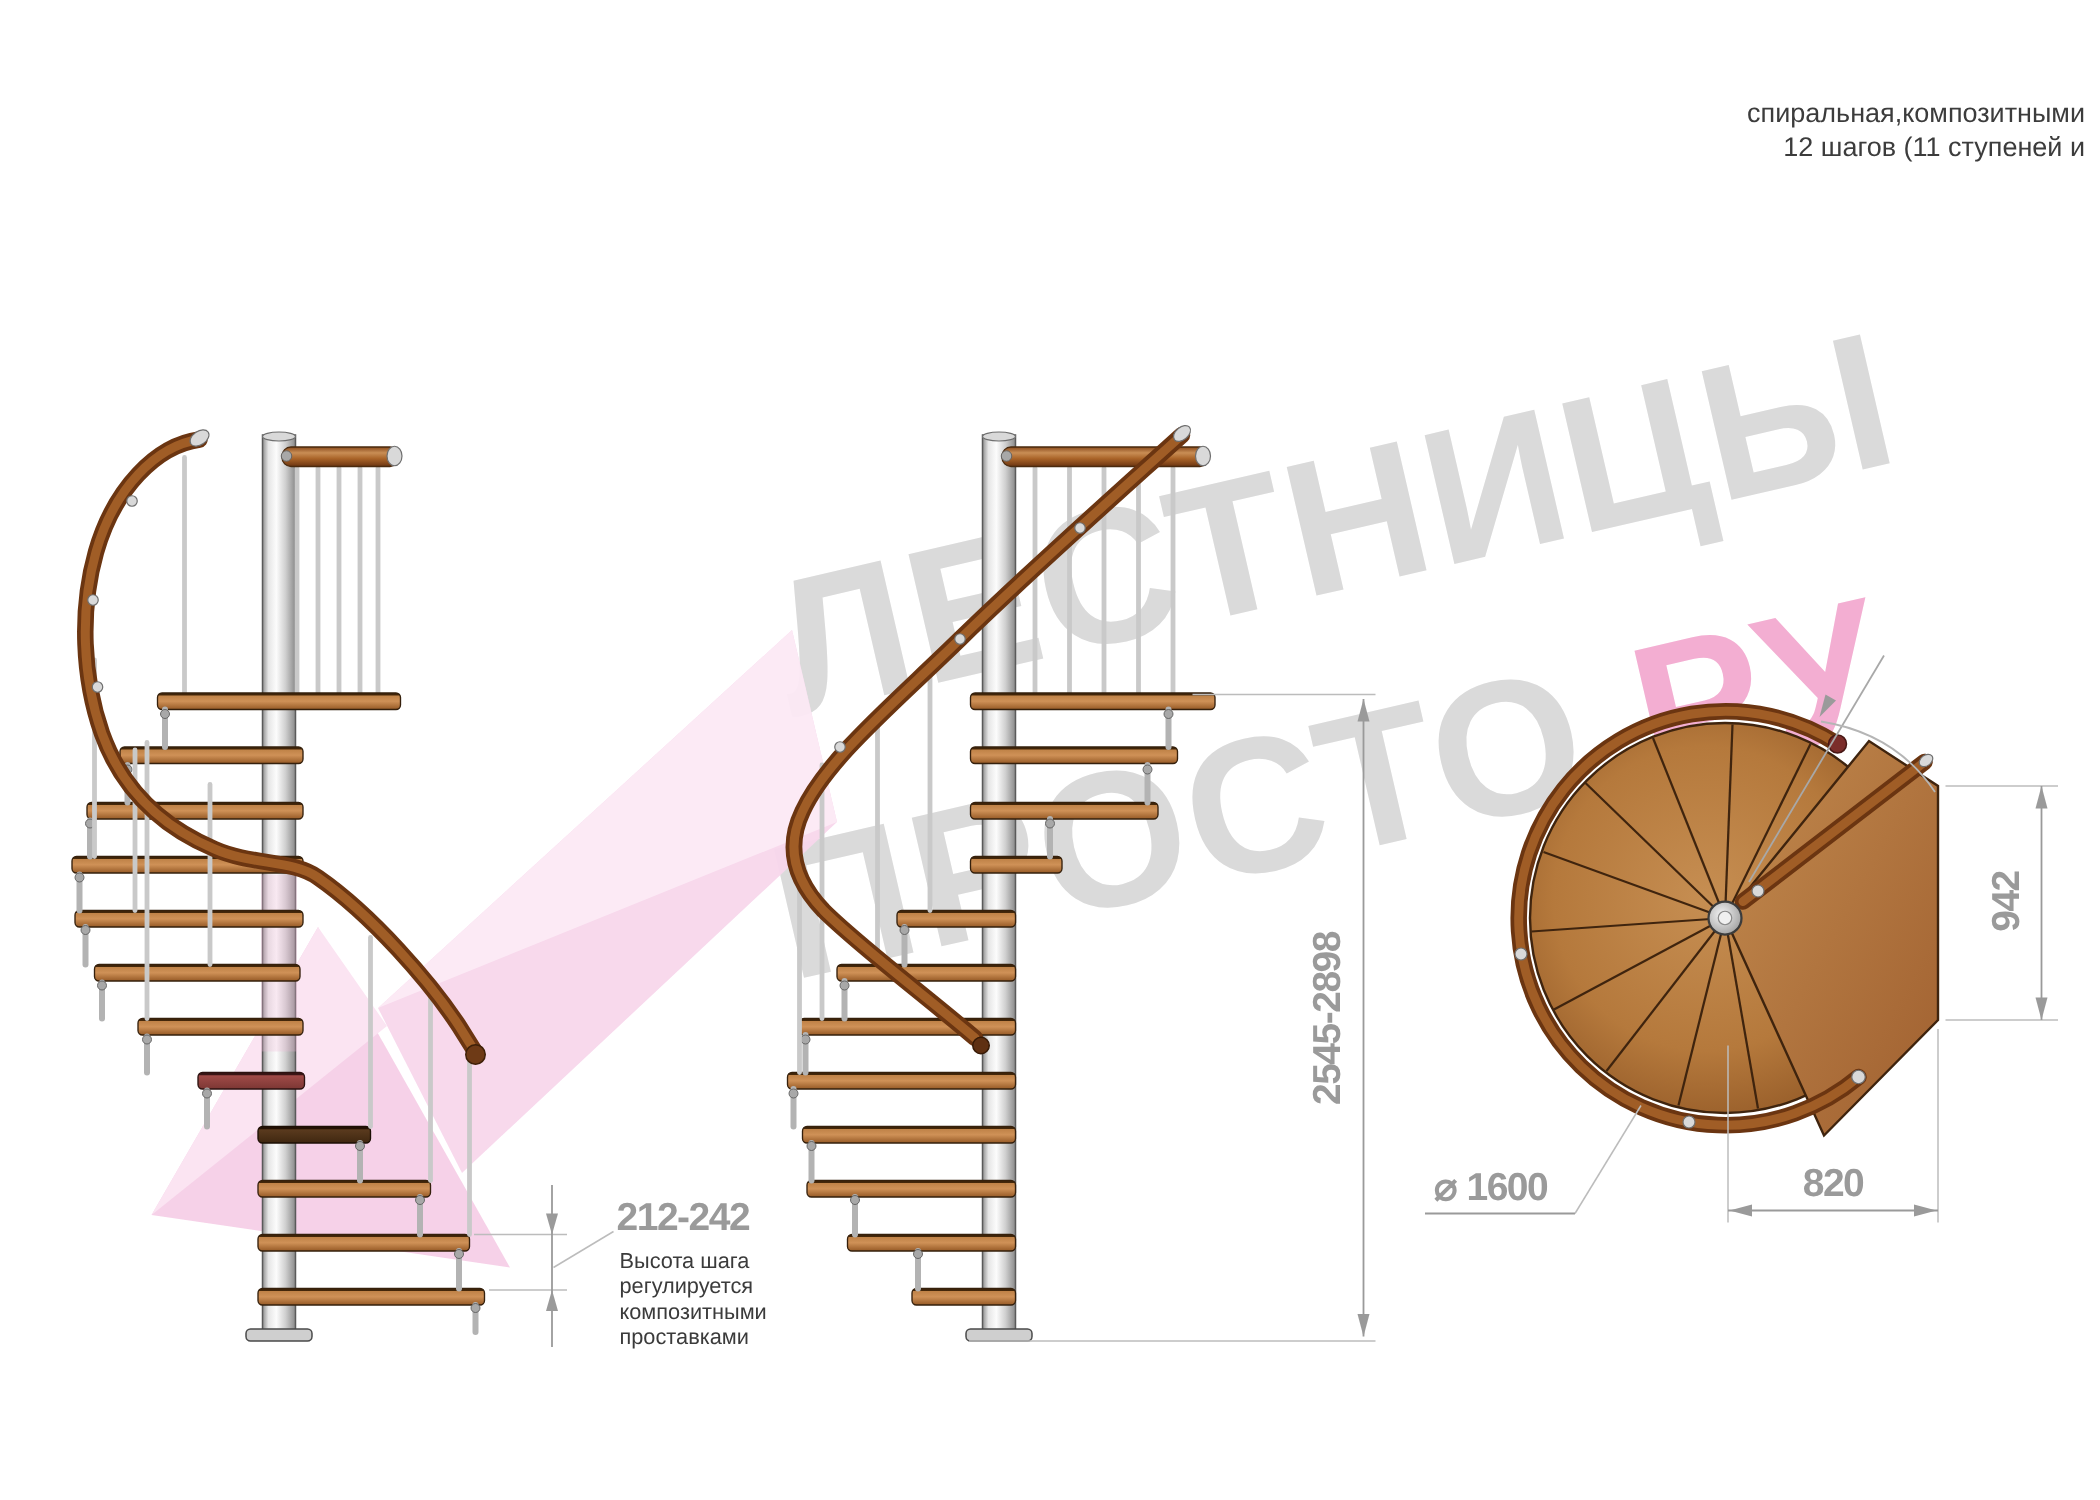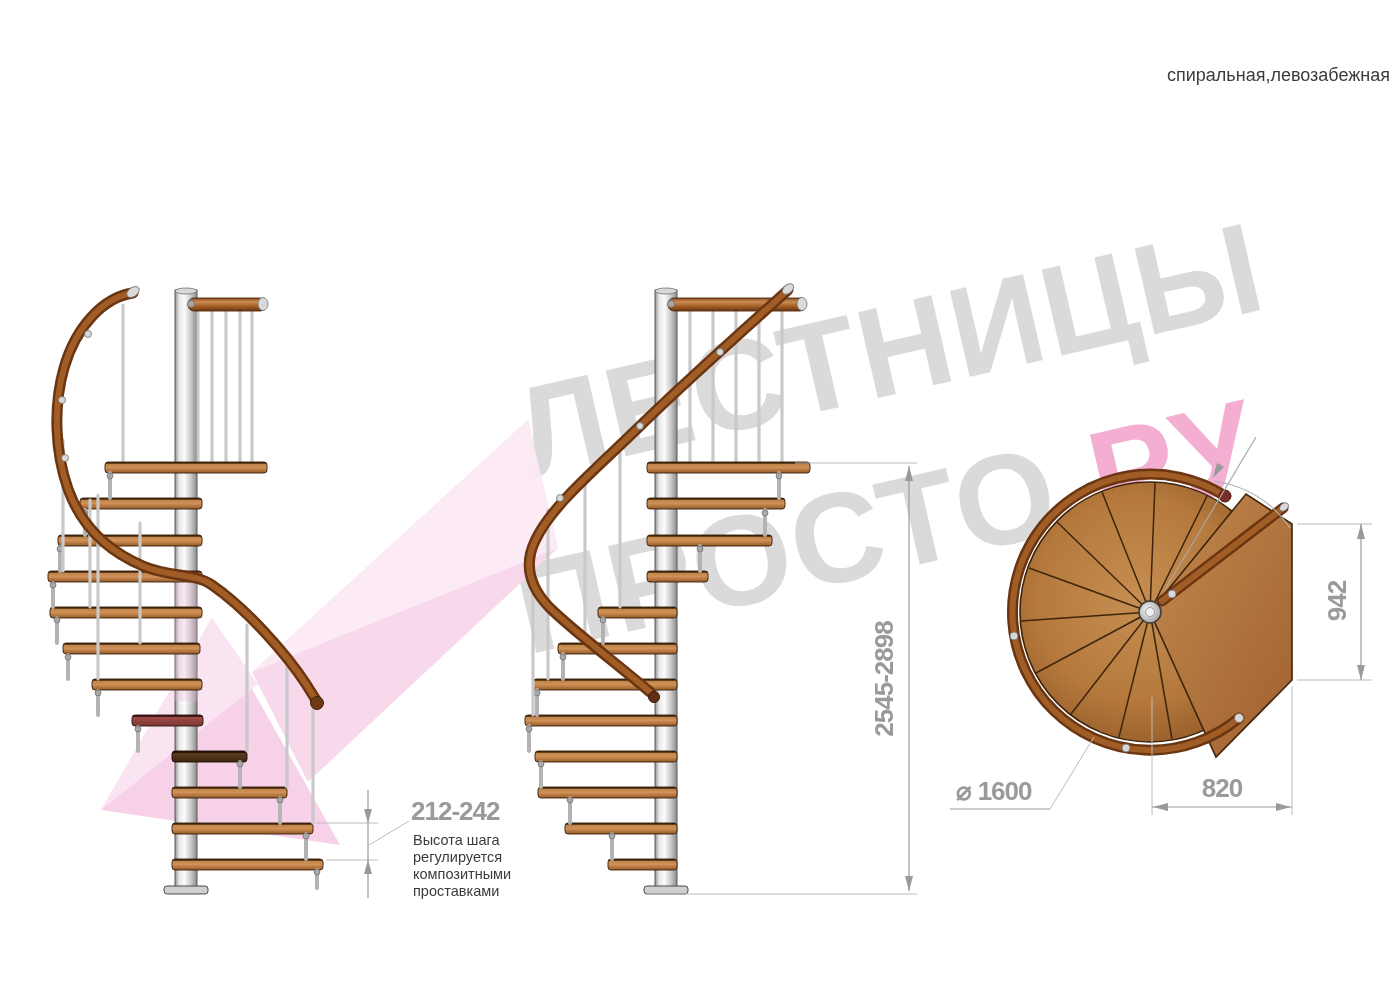--- a/index.html
+++ b/index.html
@@ -326,16 +326,17 @@
     </g>
 
     <g>
       <line class="dim-line" x1="950" y1="809" x2="1050" y2="809"></line>
       <line class="ext-line" x1="1050" y1="809" x2="1094" y2="737"></line>
       <text class="dim-txt" x="956" y="800"><tspan>⌀</tspan><tspan dx="7">1600</tspan></text>
     </g>
   </svg>
 
   <div id="title-block">
-    <div>спиральная,левозабежная</div>
+    <div>спиральная,композитными</div>
+    <div>12 шагов (11 ступеней и</div>
   </div>
 
 </div>
 
 </body></html>

